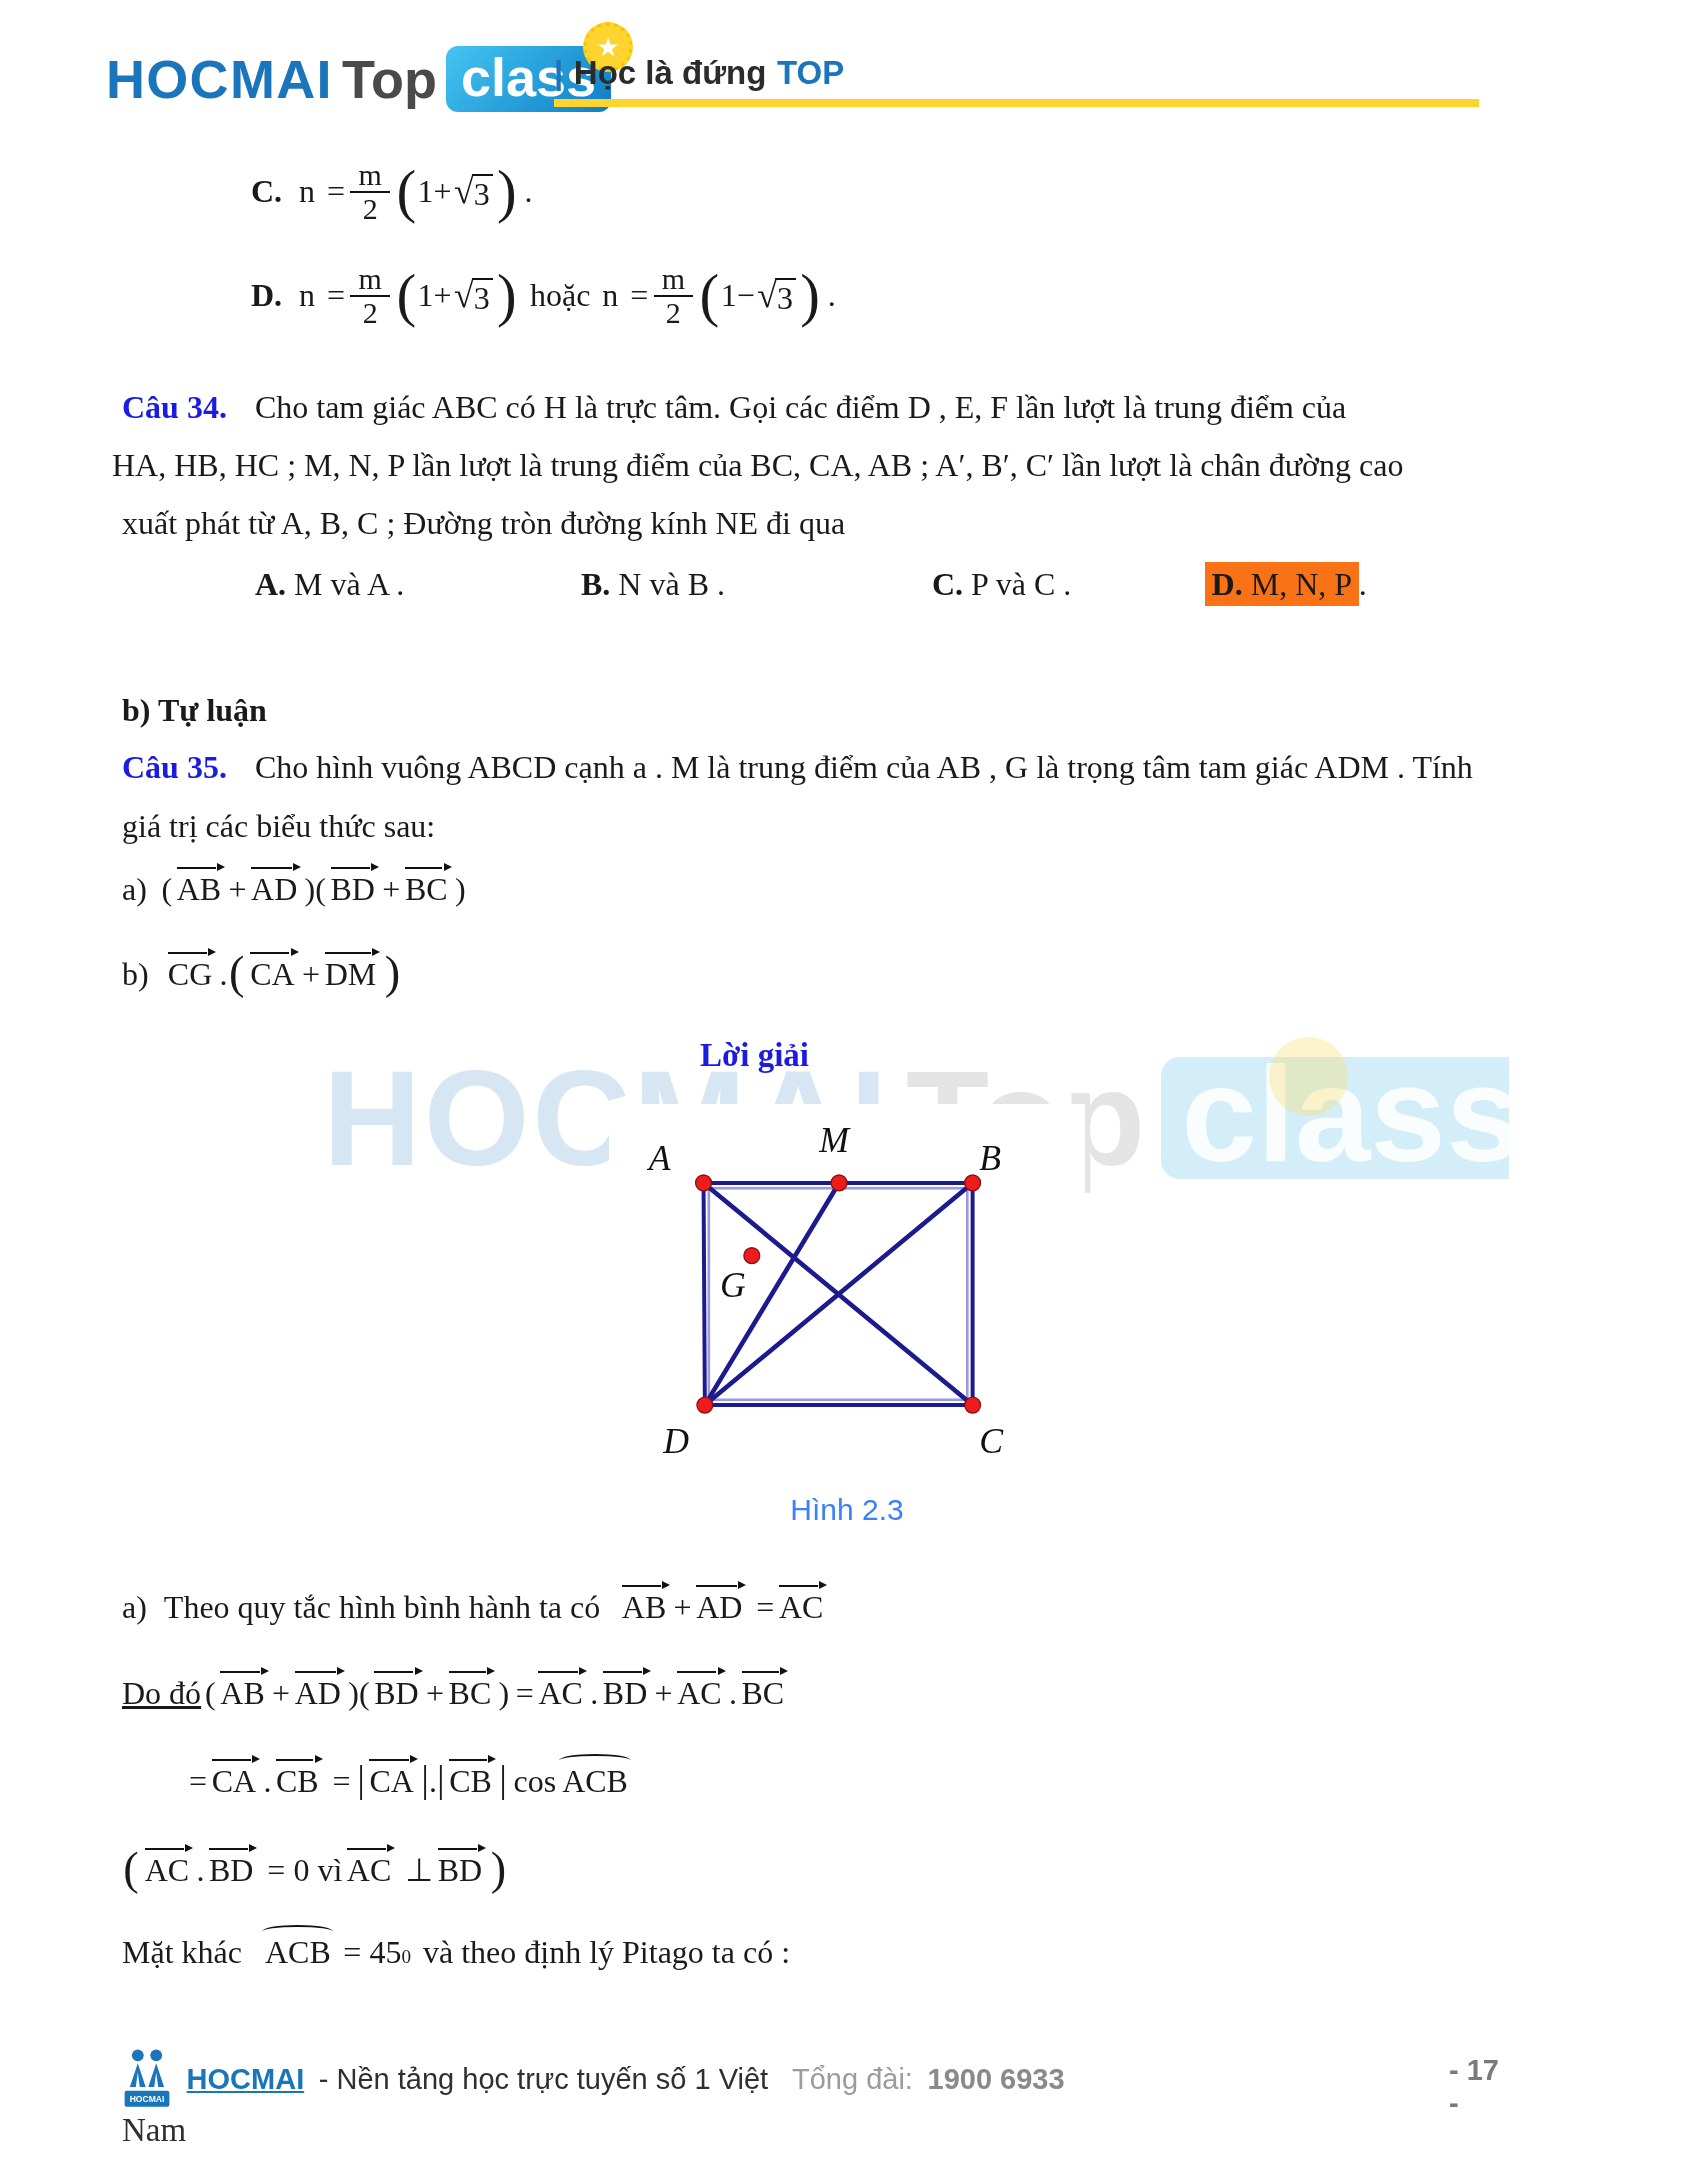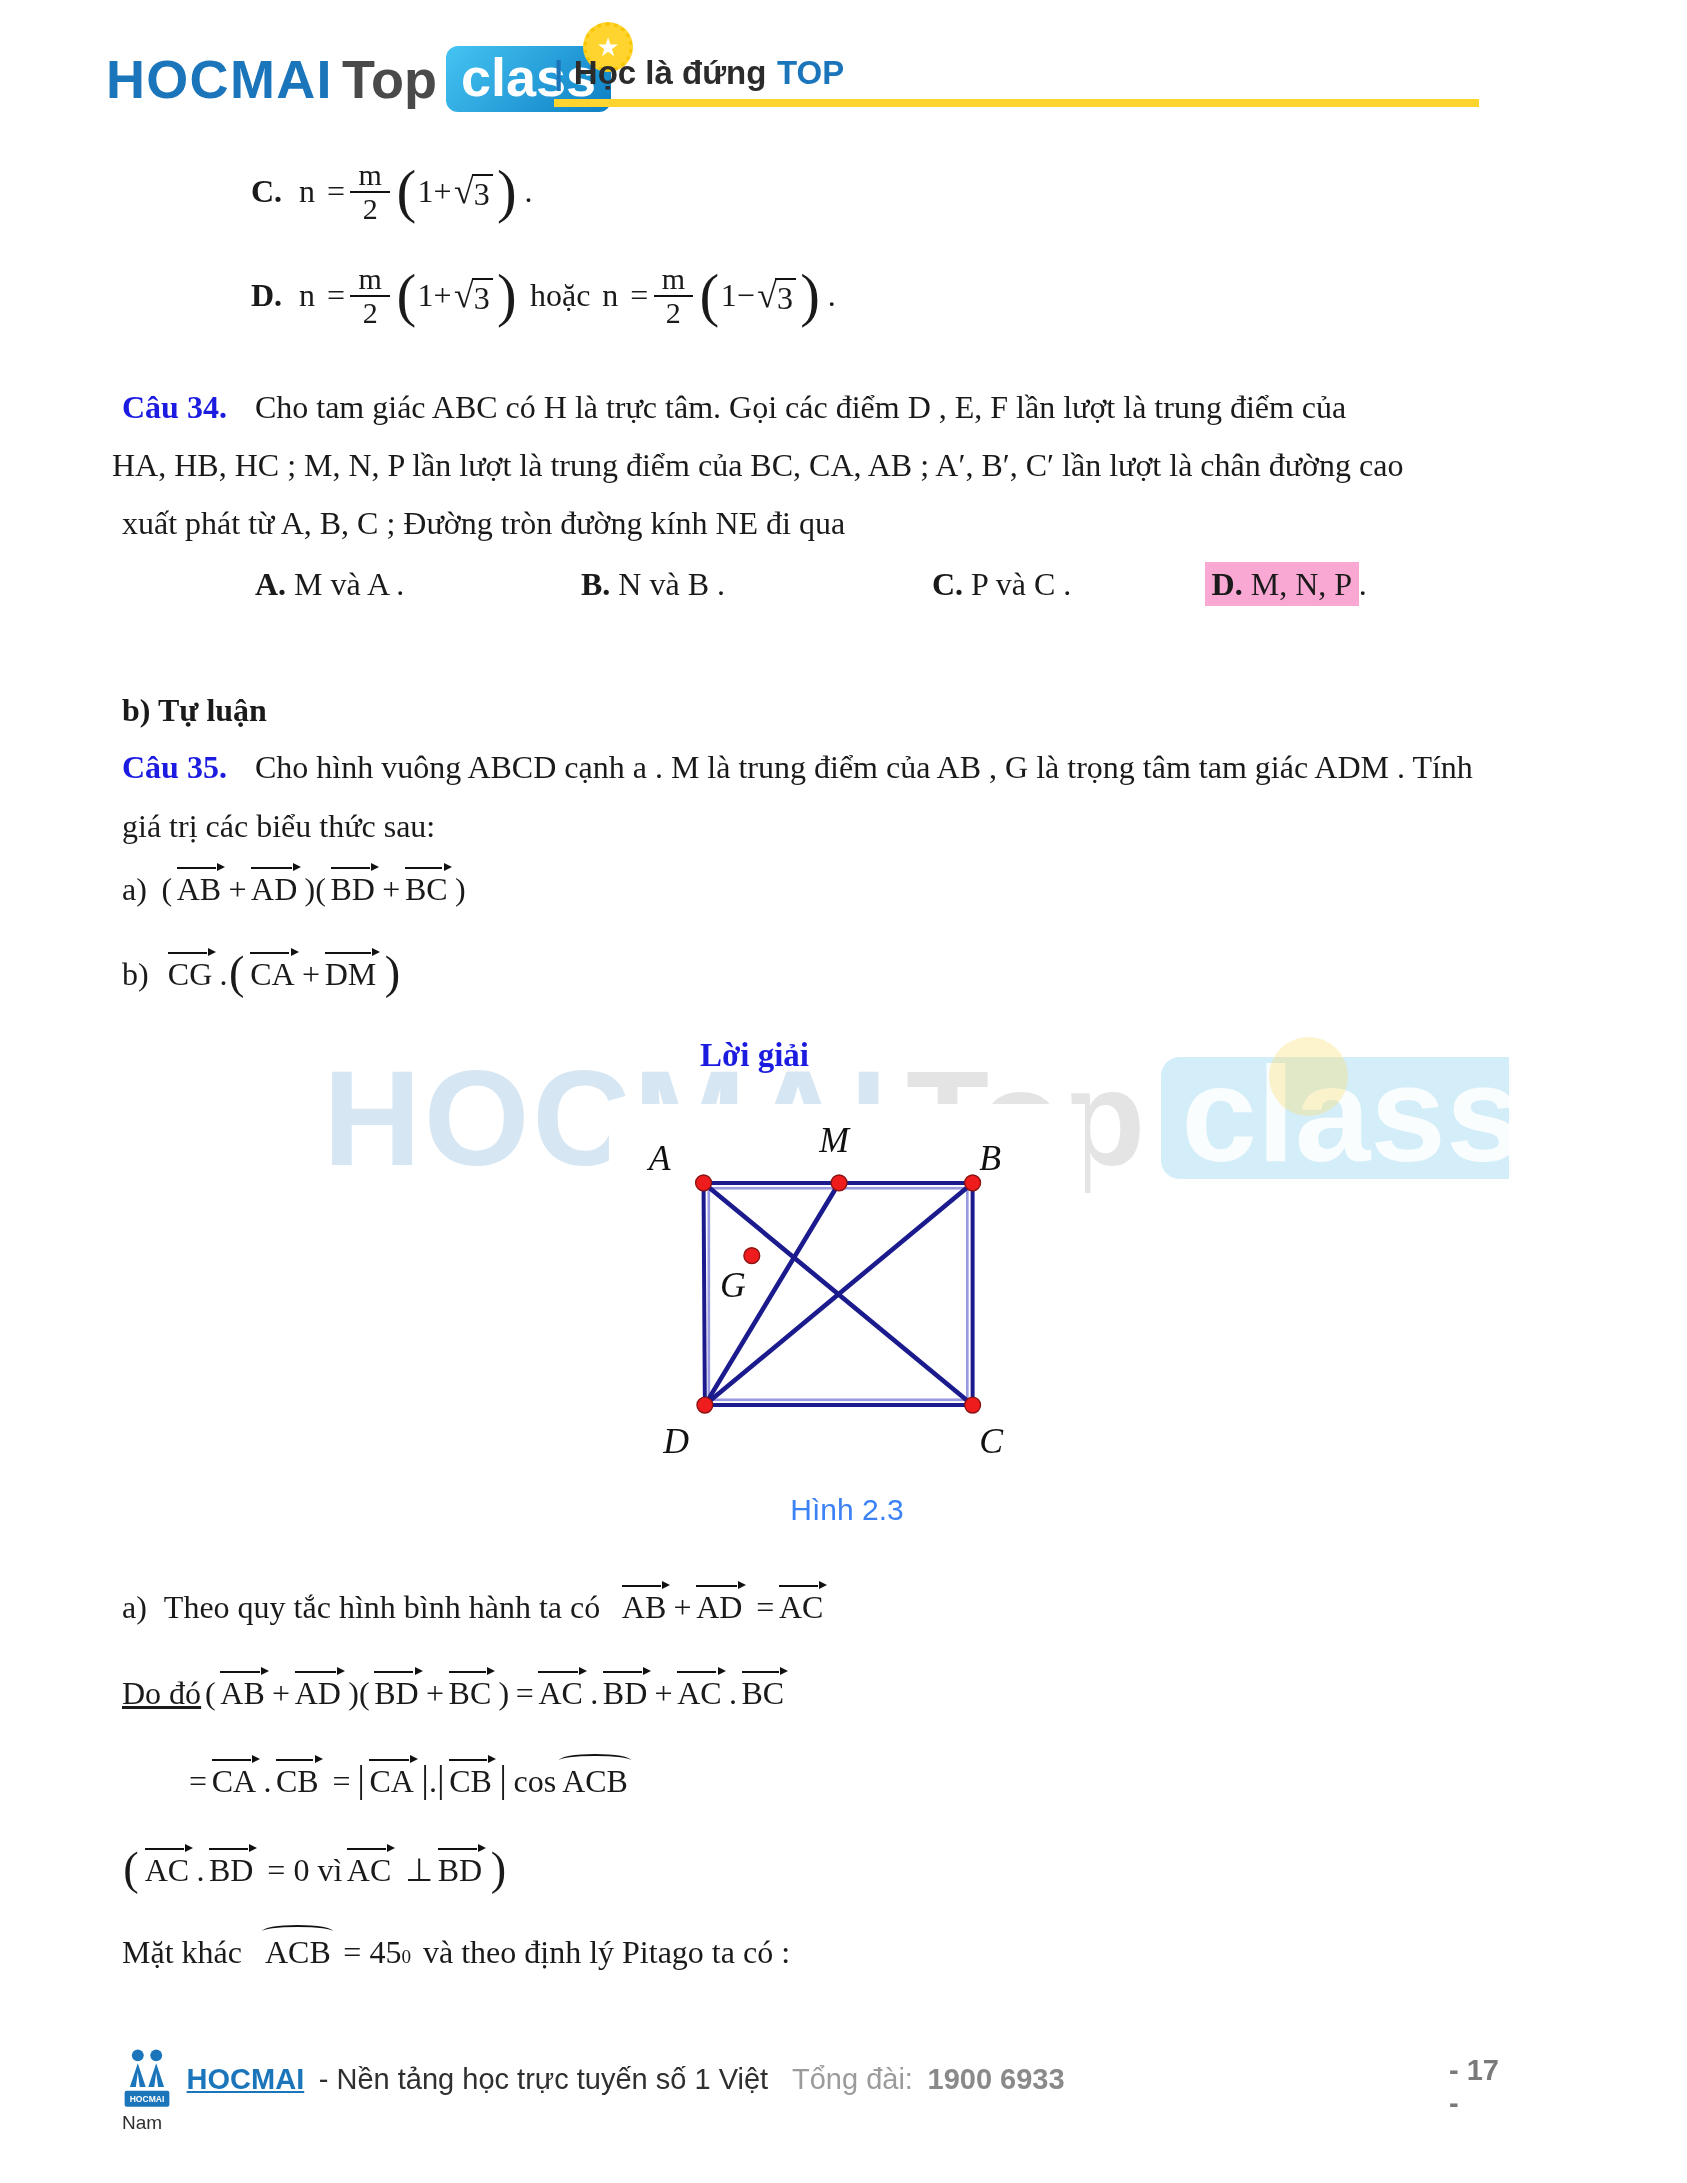--- a/index.html
+++ b/index.html
@@ -43,21 +43,21 @@
               border-top:4.6px solid transparent;border-bottom:4.6px solid transparent;border-left:8.6px solid #111;}
   .hat{position:relative;display:inline-block;padding:12px 4px 0;line-height:1;margin:0 2px;}
   .hat::before{content:"";position:absolute;top:1.3px;left:1.3px;right:1.3px;height:10.6px;
                border-top:2.6px solid #111;border-radius:100% 100% 0 0;}
   .mag{font-size:120%;font-weight:400;}
 
   
   .qlabel{color:#1c1ce0;font-weight:bold;margin-right:20px;}
   .bodyline{font-size:32px;white-space:nowrap;}
   .answers span{white-space:nowrap;}
-  .hl{background:#f9a8d4;padding:4px 6.6px;}
+  .hl{background:#f97316;padding:4px 6.6px;}
   .secb{font-weight:bold;font-size:32px;}
 
   
   .solhead{left:0;right:0;top:1037px;text-align:center;color:#1c1ce0;font-weight:bold;font-size:33px;}
   .wm{left:323px;top:1057px;display:flex;align-items:center;gap:16px;z-index:1;
       font-family:"Liberation Sans",sans-serif;font-weight:bold;font-size:136px;line-height:106px;}
   .wm-hocmai{color:rgba(27,117,187,0.18);letter-spacing:2.6px;}
   .wm-top{color:rgba(90,90,90,0.16);}
   .wm-class{background:rgba(41,171,226,0.20);color:rgba(255,255,255,0.85);border-radius:18.5px;
             padding:4px 20px 12px 20px;}
@@ -70,21 +70,21 @@
           font-family:"Liberation Sans",sans-serif;font-size:30px;color:#3b82f6;}
 
   
   .ftr{left:122px;top:2046px;display:flex;align-items:center;gap:14.6px;
        font-family:"Liberation Sans",sans-serif;font-size:29px;color:#2f2f2f;}
   .ftr-brand{color:#1b75bb;font-weight:bold;text-decoration:underline;}
   .ftr-gray{color:#9b9b9b;margin-left:9.3px;}
   .ftr-num{color:#8a8a8a;font-weight:bold;}
   .ftr-page{left:1449px;top:2054px;font-family:"Liberation Sans",sans-serif;
             font-size:29px;color:#7a7a7a;font-weight:bold;}
-  .ftr-nam{left:122px;top:2112px;font-family:Liberation Sans, sans-serif;font-size:19px;color:#2f2f2f;}
+  .ftr-nam{left:122px;top:2112px;font-family:Liberation Serif, serif;font-size:33px;color:#2f2f2f;}
 </style>
 </head>
 <body>
 
 <div class="page">
 
   <div class="abs hdr-logo">
     <span class="hdr-hocmai">HOCMAI</span>
     <span class="hdr-top">Top</span>
     <span class="hdr-class">

